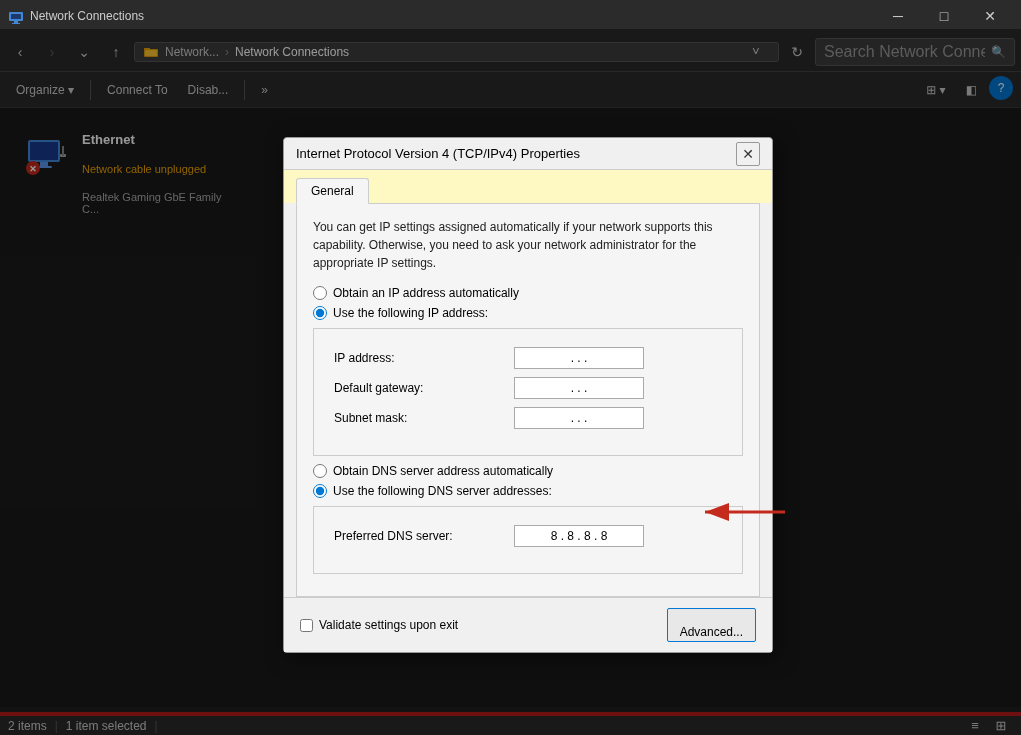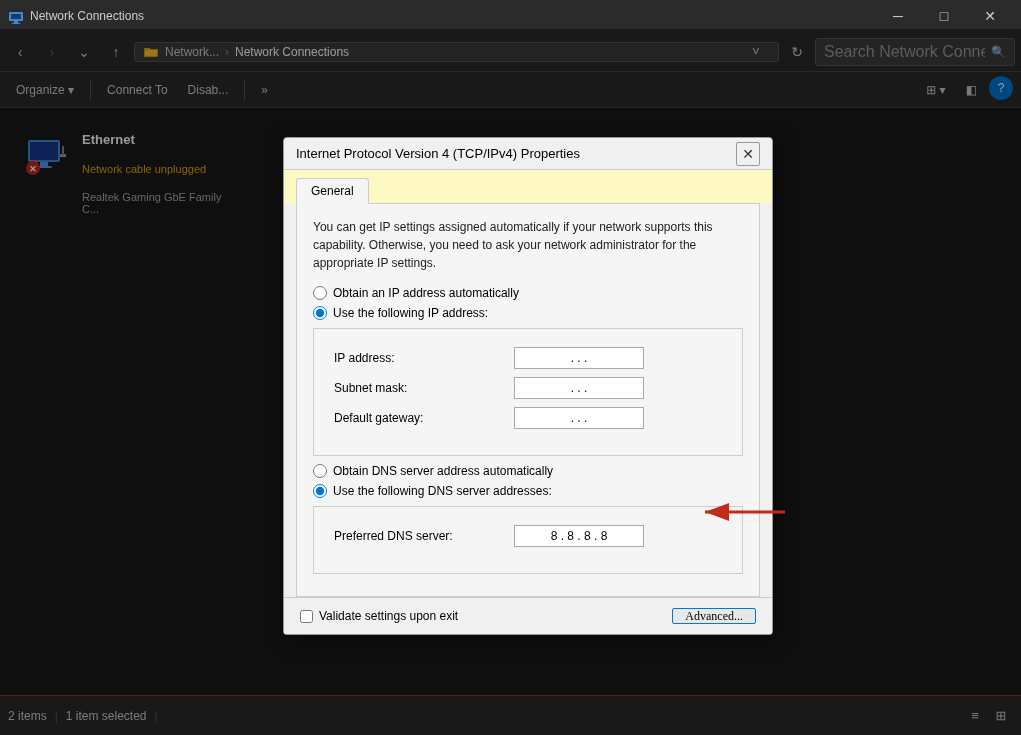--- a/index.html
+++ b/index.html
@@ -141,26 +141,26 @@
 
     .network-info { display: flex; flex-direction: column; gap: 16px; }
     .network-name { font-size: 13px; font-weight: 600; color: #fff; }
     .network-status { font-size: 11px; color: #f0a500; }
     .network-adapter { font-size: 11px; color: #aaa; }
 
     
     .status-bar {
       position: absolute;
       bottom: 0; left: 0; right: 0;
-      height: 40px;
+      height: 23px;
       background: #2b2b2b;
       display: flex;
       align-items: center;
       padding: 0 8px;
-      border-top: 1px solid #b91c1c;
+      border-top: 4px solid #b91c1c;
       gap: 8px;
       font-size: 12px;
       color: #ccc;
     }
     .status-bar-right {
       margin-left: auto;
       display: flex;
       gap: 2px;
     }
     .status-view-btn {
@@ -318,23 +318,22 @@
     }
     .validate-label { font-size: 12px; color: #000; }
     .dialog-btn {
       min-width: 72px;
       height: 16px;
       border: 1px solid #999;
       background: #e8e8e8;
       font-size: 12px;
       color: #000;
       cursor: pointer;
-      padding: 0 12px;
+      padding: 16px 12px;
       border-radius: 2px;
-      font-family: Liberation Serif, serif;
     }
     .dialog-btn.primary { background: #e8e8e8; border-color: #0078d4; }
     .dialog-btn.advanced {
       border: 1px solid #0078d4;
       color: #000;
     }
 
     .ok-cancel-row {
       display: flex;
       gap: 8px;
@@ -478,25 +477,25 @@
       </div>
 
       <div class="section-border">
         <table class="ip-fields-table">
           <tbody>
               <tr>
             <td><span>IP address:</span></td>
             <td><input type="text" class="ip-field-input" value=". . ." style=""></td>
           </tr>
           <tr>
-            <td><span>Subnet mask:</span></td>
+            <td><span>Default gateway:</span></td>
             <td><input type="text" class="ip-field-input" value=". . ." style=""></td>
           </tr>
           <tr>
-            <td><span>Default gateway:</span></td>
+            <td><span>Subnet mask:</span></td>
             <td><input type="text" class="ip-field-input" value=". . ." style=""></td>
           </tr>
         </tbody>
           </table>
       </div>
 
       <div class="dns-section">
         <div class="radio-group">
           <div class="radio-row">
             <input type="radio" class="radio-input" name="dnsmode" style="">

